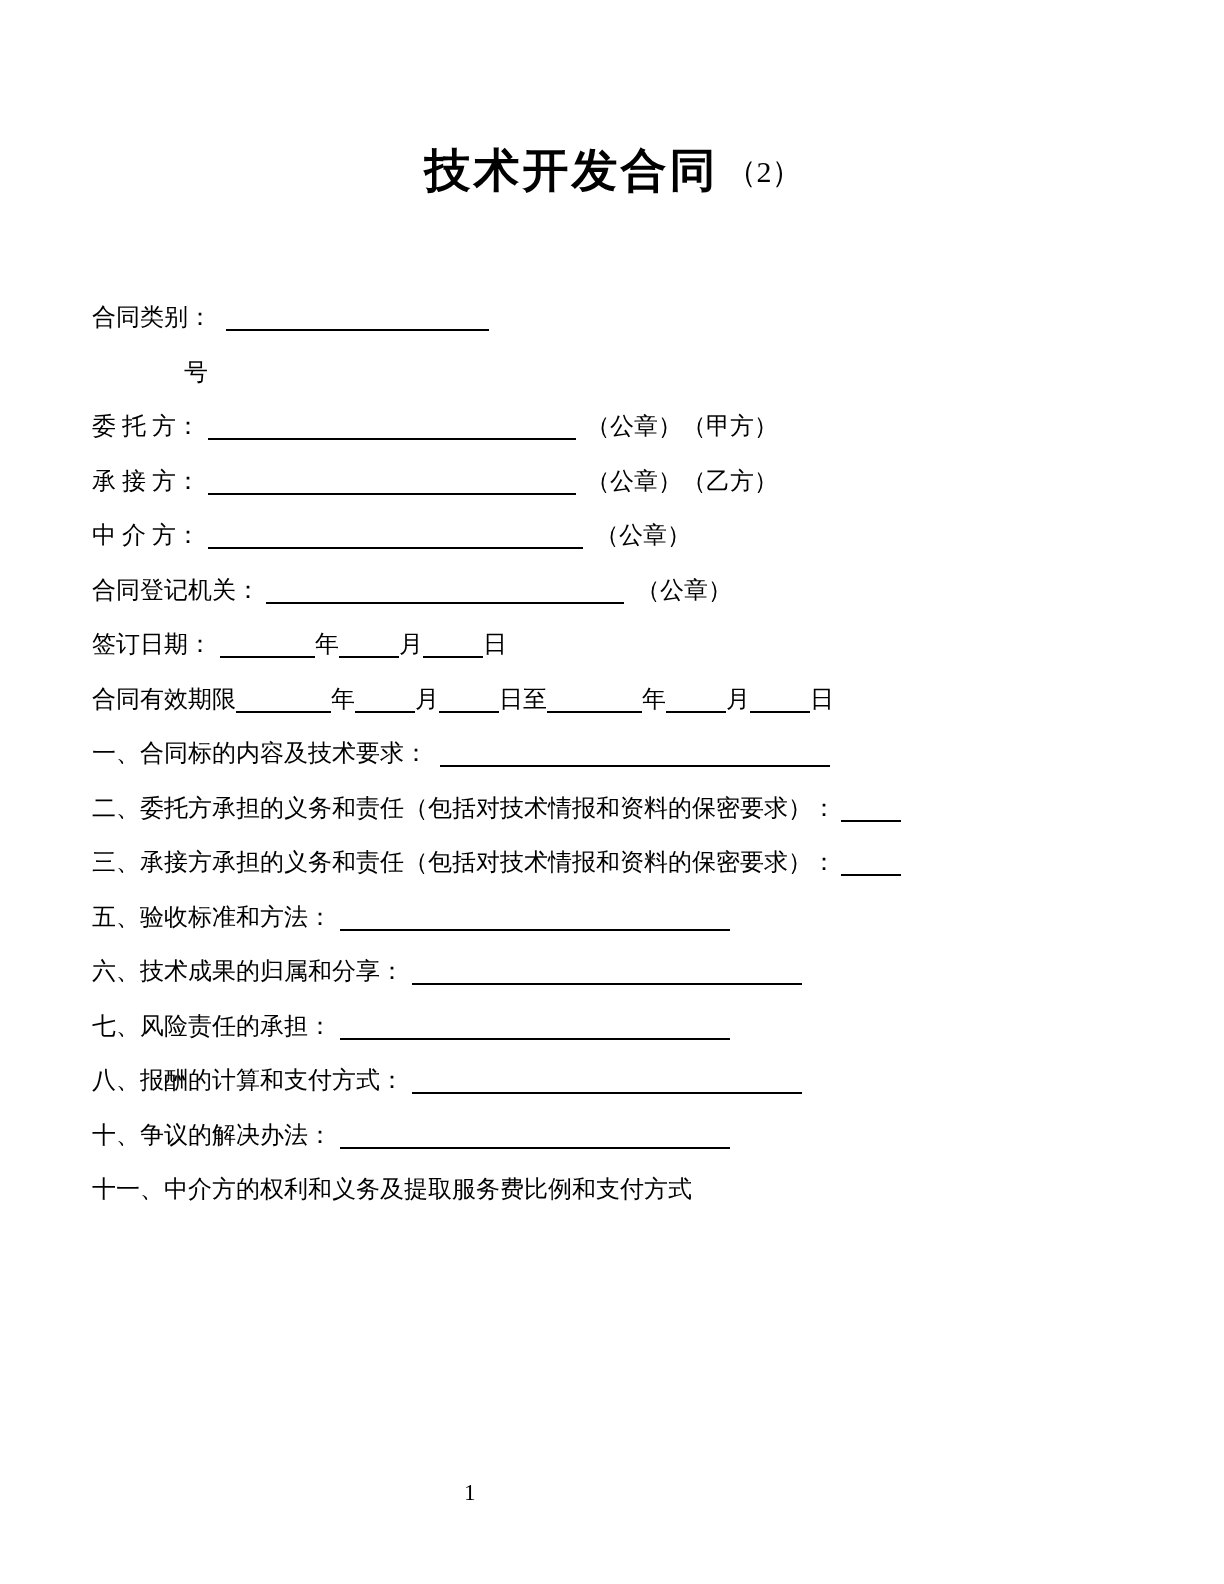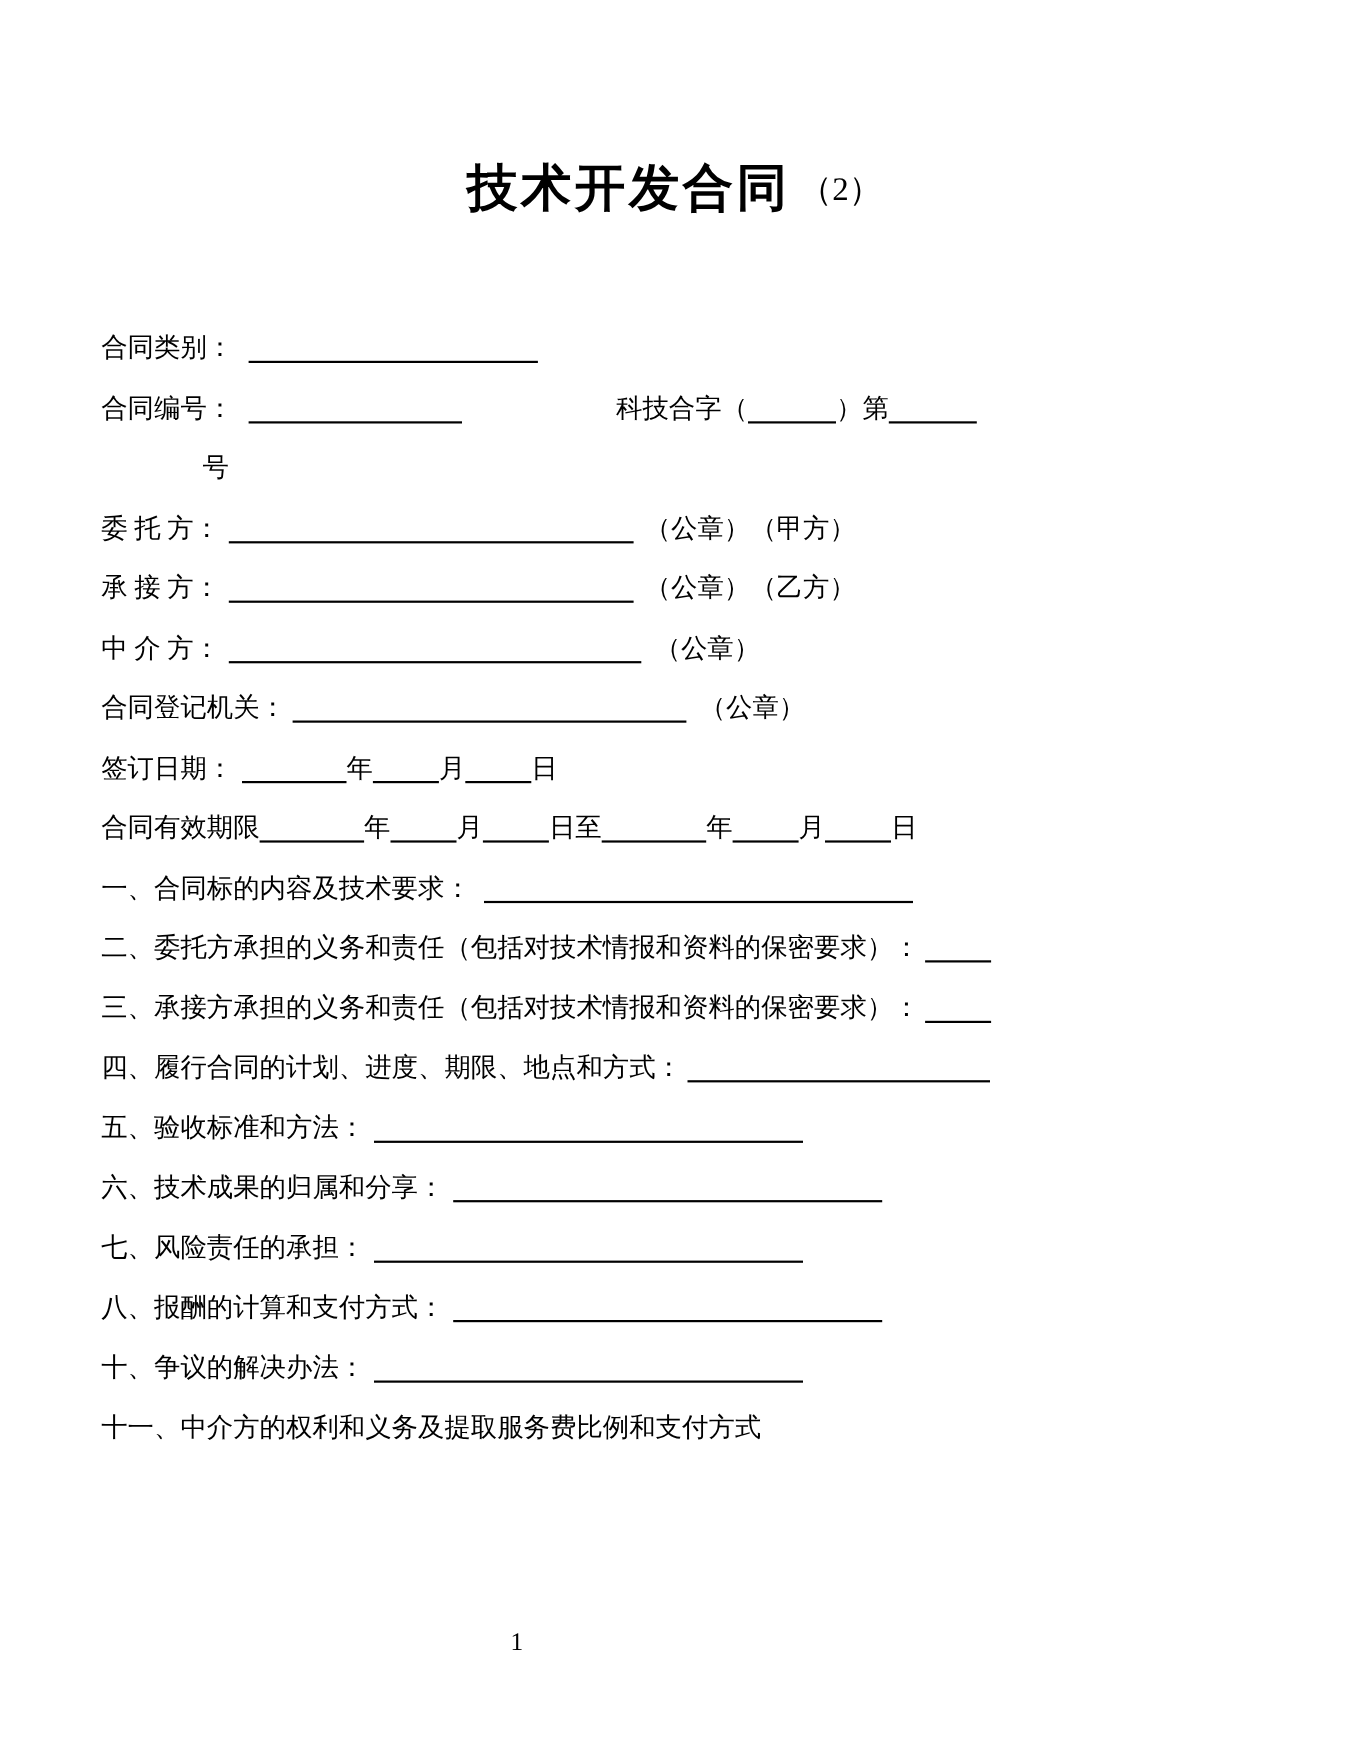--- a/index.html
+++ b/index.html
@@ -80,32 +80,30 @@
 </head>
 <body>
 
 <div class="page">
   <h1 class="doc-title">
     <span class="title-main">技术开发合同</span><span class="title-suffix">（2）</span>
   </h1>
 
   <div class="doc-body" id="document-body">
       <div class="line"><span class="seg-text">合同类别：</span><span class="seg-gap" style="width: 14px;"></span><span class="seg-blank" style="width: 263px;"></span></div>
-      <div class="line"><span class="seg-text">合同编号：</span><span class="seg-gap" style="width: 14px;"></span><span class="seg-blank" style="width: 194px;"></span><span class="seg-gap" style="width: 140px;"></span><span class="seg-text">科技合字（</span><span class="seg-blank" style="width: 80px;"></span><span class="seg-text">）第</span><span class="seg-blank" style="width: 80px;"></span></div>
       <div class="line outdent"><span class="seg-text">号</span></div>
       <div class="line"><span class="seg-text">委 托 方：</span><span class="seg-gap" style="width: 8px;"></span><span class="seg-blank" style="width: 368px;"></span><span class="seg-gap" style="width: 10px;"></span><span class="seg-text">（公章）（甲方）</span></div>
       <div class="line"><span class="seg-text">承 接 方：</span><span class="seg-gap" style="width: 8px;"></span><span class="seg-blank" style="width: 368px;"></span><span class="seg-gap" style="width: 10px;"></span><span class="seg-text">（公章）（乙方）</span></div>
       <div class="line"><span class="seg-text">中  介  方：</span><span class="seg-gap" style="width: 8px;"></span><span class="seg-blank" style="width: 375px;"></span><span class="seg-gap" style="width: 12px;"></span><span class="seg-text">（公章）</span></div>
       <div class="line"><span class="seg-text">合同登记机关：</span><span class="seg-gap" style="width: 6px;"></span><span class="seg-blank" style="width: 358px;"></span><span class="seg-gap" style="width: 12px;"></span><span class="seg-text">（公章）</span></div>
       <div class="line"><span class="seg-text">签订日期：</span><span class="seg-gap" style="width: 8px;"></span><span class="seg-blank" style="width: 95px;"></span><span class="seg-text">年</span><span class="seg-blank" style="width: 60px;"></span><span class="seg-text">月</span><span class="seg-blank" style="width: 60px;"></span><span class="seg-text">日</span></div>
       <div class="line"><span class="seg-text">合同有效期限</span><span class="seg-blank" style="width: 95px;"></span><span class="seg-text">年</span><span class="seg-blank" style="width: 60px;"></span><span class="seg-text">月</span><span class="seg-blank" style="width: 60px;"></span><span class="seg-text">日至</span><span class="seg-blank" style="width: 95px;"></span><span class="seg-text">年</span><span class="seg-blank" style="width: 60px;"></span><span class="seg-text">月</span><span class="seg-blank" style="width: 60px;"></span><span class="seg-text">日</span></div>
       <div class="line"><span class="seg-text">一、合同标的内容及技术要求：</span><span class="seg-gap" style="width: 12px;"></span><span class="seg-blank" style="width: 390px;"></span></div>
       <div class="line"><span class="seg-text">二、委托方承担的义务和责任（包括对技术情报和资料的保密要求）：</span><span class="seg-gap" style="width: 5px;"></span><span class="seg-blank" style="width: 60px;"></span></div>
       <div class="line"><span class="seg-text">三、承接方承担的义务和责任（包括对技术情报和资料的保密要求）：</span><span class="seg-gap" style="width: 5px;"></span><span class="seg-blank" style="width: 60px;"></span></div>
-      <div class="line"><span class="seg-text">四、履行合同的计划、进度、期限、地点和方式：</span><span class="seg-gap" style="width: 5px;"></span><span class="seg-blank" style="width: 275px;"></span></div>
       <div class="line"><span class="seg-text">五、验收标准和方法：</span><span class="seg-gap" style="width: 8px;"></span><span class="seg-blank" style="width: 390px;"></span></div>
       <div class="line"><span class="seg-text">六、技术成果的归属和分享：</span><span class="seg-gap" style="width: 8px;"></span><span class="seg-blank" style="width: 390px;"></span></div>
       <div class="line"><span class="seg-text">七、风险责任的承担：</span><span class="seg-gap" style="width: 8px;"></span><span class="seg-blank" style="width: 390px;"></span></div>
       <div class="line"><span class="seg-text">八、报酬的计算和支付方式：</span><span class="seg-gap" style="width: 8px;"></span><span class="seg-blank" style="width: 390px;"></span></div>
       <div class="line"><span class="seg-text">十、争议的解决办法：</span><span class="seg-gap" style="width: 8px;"></span><span class="seg-blank" style="width: 390px;"></span></div>
       <div class="line"><span class="seg-text">十一、中介方的权利和义务及提取服务费比例和支付方式</span></div>
     </div>
 
   <div class="page-number">1</div>
 </div>

